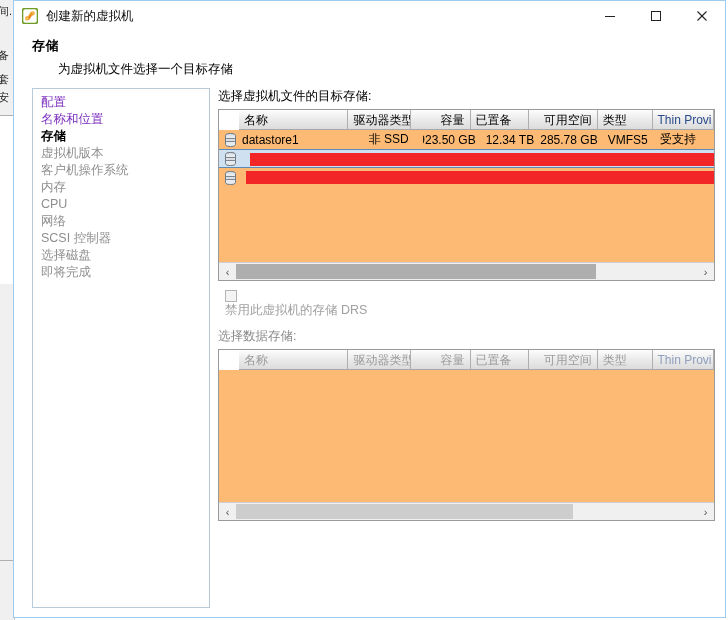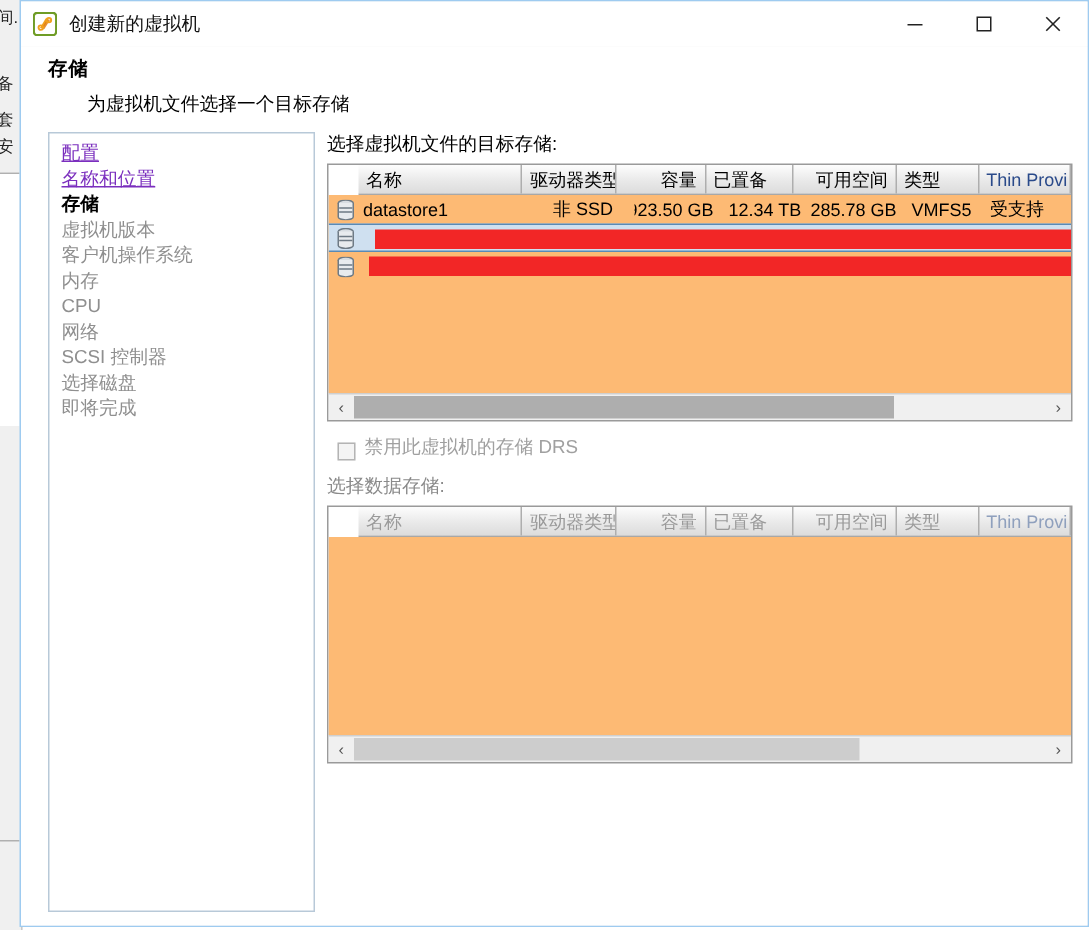--- a/index.html
+++ b/index.html
@@ -128,21 +128,20 @@
     overflow: hidden;
   }
   .nav-item {
     font-size: 12.5px;
     line-height: 16px;
     padding: 0 0 1px 0;
     white-space: nowrap;
   }
   .nav-item.link {
     color: #7b2fbe;
-    text-decoration: underline;
   }
   .nav-item.current {
     color: #000;
     font-weight: bold;
   }
   .nav-item.dim {
     color: #8f8f8f;
   }
 
   #content {
@@ -259,22 +258,23 @@
     position: absolute;
     top: 0; left: 0;
     height: 15px;
     background: #aeaeae;
   }
   .sb-thumb.disabled { background: #cdcdcd; }
 
   
   .checkrow {
     display: flex;
-    align-items: flex-end;
+    align-items: flex-start;
     margin: 9px 0 9px 7px;
+    flex-direction: column;
   }
   .checkbox {
     width: 12px; height: 12px;
     border: 1px solid #b4b4b4;
     background: #f4f4f4;
     box-sizing: border-box;
     margin-right: 6px;
     flex: 0 0 auto;
   }
   .checkrow .lbl {

